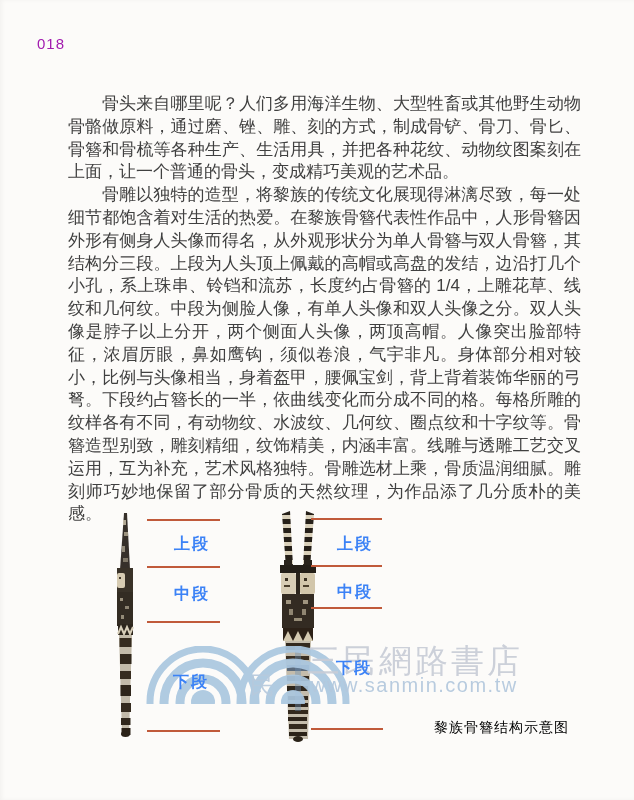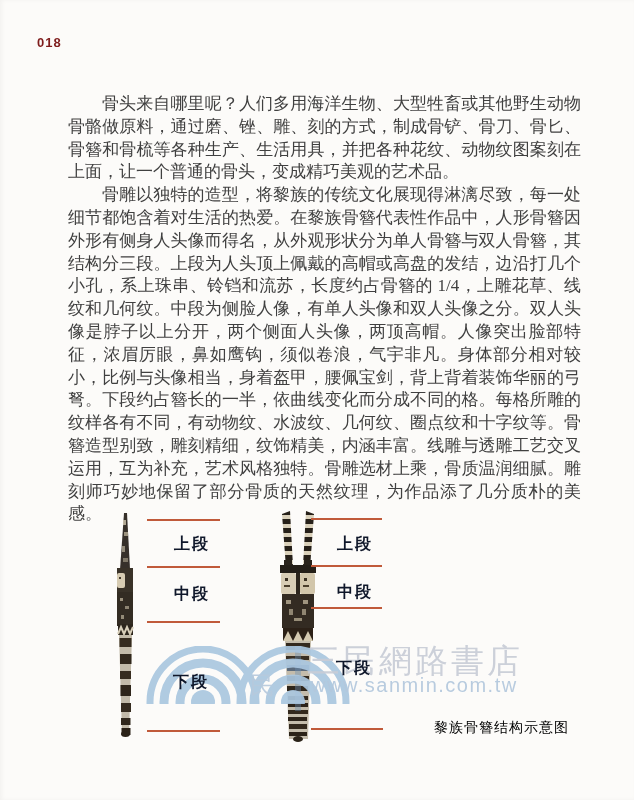--- a/index.html
+++ b/index.html
@@ -10,27 +10,26 @@
     position:relative;
     overflow:hidden;
   }
   .page{
     position:absolute;inset:0;
     background:#fcfbf9;
     box-shadow:inset 2px 0 4px rgba(0,0,0,0.04);
   }
   .page-number{
     position:absolute;left:37px;top:35px;
-    font-size:13px;color:#7f1d1d;letter-spacing:1px;font-weight:bold;
+    font-size:15px;color:#a21caf;letter-spacing:1px;
   }
   .text-block{
     position:absolute;left:68px;top:93px;width:513px;
     font-size:17px;line-height:22.8px;color:#404040;
     text-align:justify;
-    font-family:Liberation Serif, serif;
   }
   .text-block p{margin:0;text-indent:2em;}
 
   
   .figure-layer{position:absolute;inset:0;}
   .pin{position:absolute;z-index:1;}
   .pin-left{left:110px;top:512px;}
   .pin-right{left:276px;top:510px;}
 
   .wm{position:absolute;z-index:2;opacity:0.92;pointer-events:none;}
@@ -44,21 +43,21 @@
   .dv-l2{left:147px;top:566px;width:73px;}
   .dv-l3{left:147px;top:621px;width:73px;}
   .dv-l4{left:147px;top:730px;width:73px;}
   .dv-r1{left:311px;top:518px;width:71px;}
   .dv-r2{left:311px;top:565px;width:71px;}
   .dv-r3{left:311px;top:607px;width:71px;}
   .dv-r4{left:311px;top:728px;width:72px;}
 
   .sec{
     position:absolute;z-index:3;
-    font-size:16px;font-weight:700;color:#0f172a;letter-spacing:2px;
+    font-size:16px;font-weight:700;color:#3b82f6;letter-spacing:2px;
     white-space:nowrap;
   }
   .sec-lu{left:174px;top:534px;}
   .sec-lm{left:174px;top:584px;}
   .sec-ll{left:173px;top:672px;}
   .sec-ru{left:337px;top:534px;}
   .sec-rm{left:337px;top:582px;}
   .sec-rl{left:336px;top:658px;}
 
   .caption{

